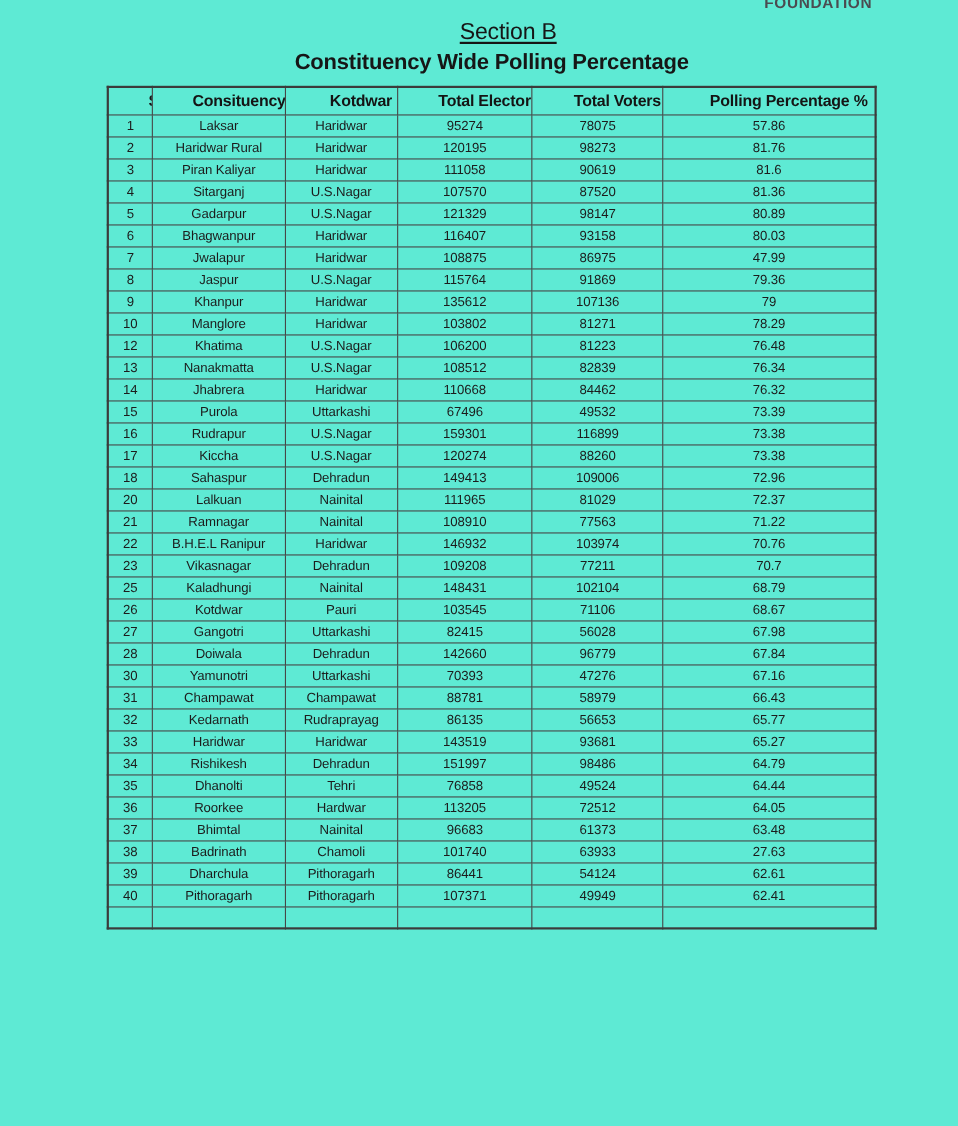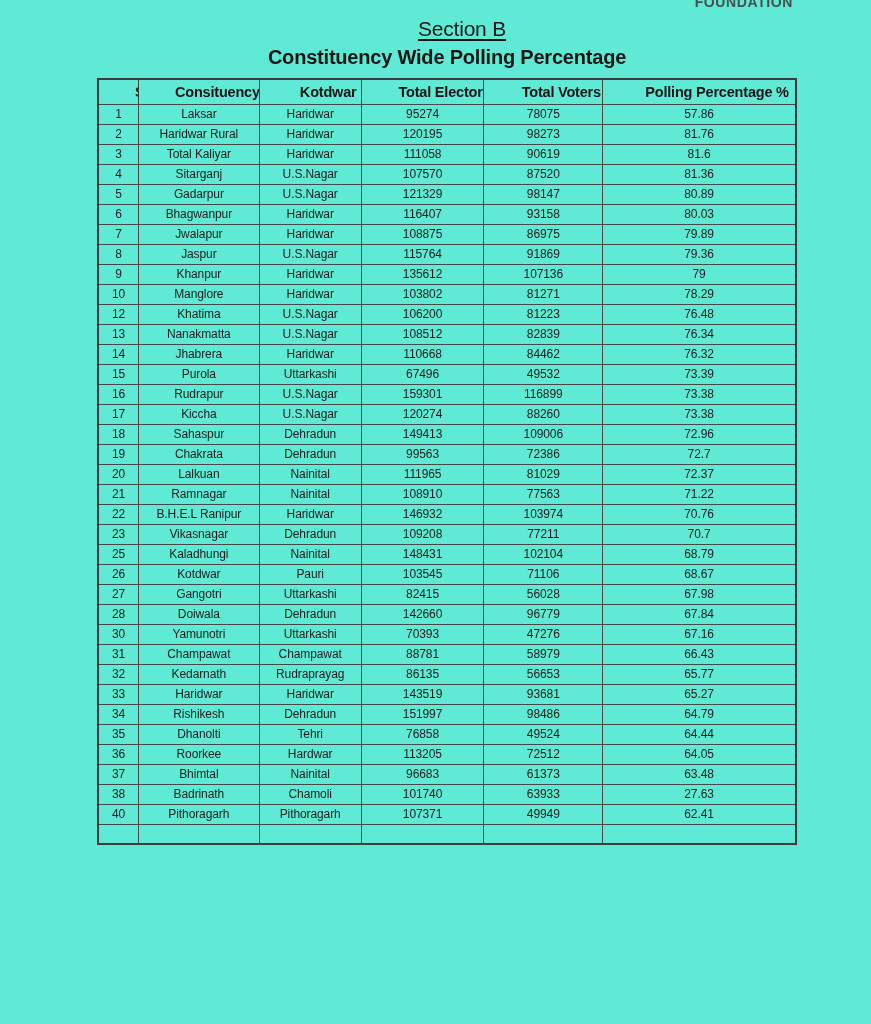--- a/index.html
+++ b/index.html
@@ -130,21 +130,21 @@
         <tr>
           <td>2</td>
           <td>Haridwar Rural</td>
           <td>Haridwar</td>
           <td>120195</td>
           <td>98273</td>
           <td>81.76</td>
         </tr>
         <tr>
           <td>3</td>
-          <td>Total Kaliyar</td>
+          <td>Piran Kaliyar</td>
           <td>Haridwar</td>
           <td>111058</td>
           <td>90619</td>
           <td>81.6</td>
         </tr>
         <tr>
           <td>4</td>
           <td>Sitarganj</td>
           <td>U.S.Nagar</td>
           <td>107570</td>
@@ -166,21 +166,21 @@
           <td>116407</td>
           <td>93158</td>
           <td>80.03</td>
         </tr>
         <tr>
           <td>7</td>
           <td>Jwalapur</td>
           <td>Haridwar</td>
           <td>108875</td>
           <td>86975</td>
-          <td>79.89</td>
+          <td>47.99</td>
         </tr>
         <tr>
           <td>8</td>
           <td>Jaspur</td>
           <td>U.S.Nagar</td>
           <td>115764</td>
           <td>91869</td>
           <td>79.36</td>
         </tr>
         <tr>
@@ -249,28 +249,20 @@
         </tr>
         <tr>
           <td>18</td>
           <td>Sahaspur</td>
           <td>Dehradun</td>
           <td>149413</td>
           <td>109006</td>
           <td>72.96</td>
         </tr>
         <tr>
-          <td>19</td>
-          <td>Chakrata</td>
-          <td>Dehradun</td>
-          <td>99563</td>
-          <td>72386</td>
-          <td>72.7</td>
-        </tr>
-        <tr>
           <td>20</td>
           <td>Lalkuan</td>
           <td>Nainital</td>
           <td>111965</td>
           <td>81029</td>
           <td>72.37</td>
         </tr>
         <tr>
           <td>21</td>
           <td>Ramnagar</td>
@@ -393,20 +385,28 @@
         </tr>
         <tr>
           <td>38</td>
           <td>Badrinath</td>
           <td>Chamoli</td>
           <td>101740</td>
           <td>63933</td>
           <td>27.63</td>
         </tr>
         <tr>
+          <td>39</td>
+          <td>Dharchula</td>
+          <td>Pithoragarh</td>
+          <td>86441</td>
+          <td>54124</td>
+          <td>62.61</td>
+        </tr>
+        <tr>
           <td>40</td>
           <td>Pithoragarh</td>
           <td>Pithoragarh</td>
           <td>107371</td>
           <td>49949</td>
           <td>62.41</td>
         </tr>
         <tr>
           <td></td>
           <td></td>

